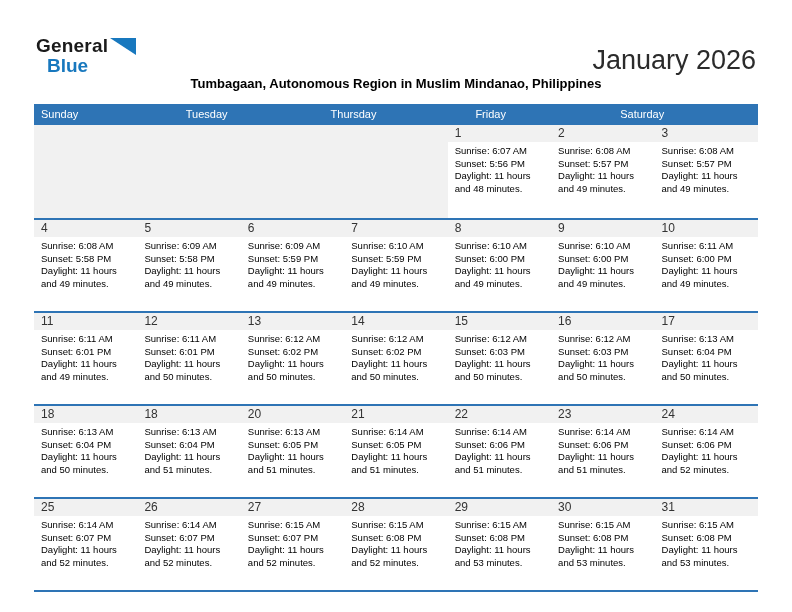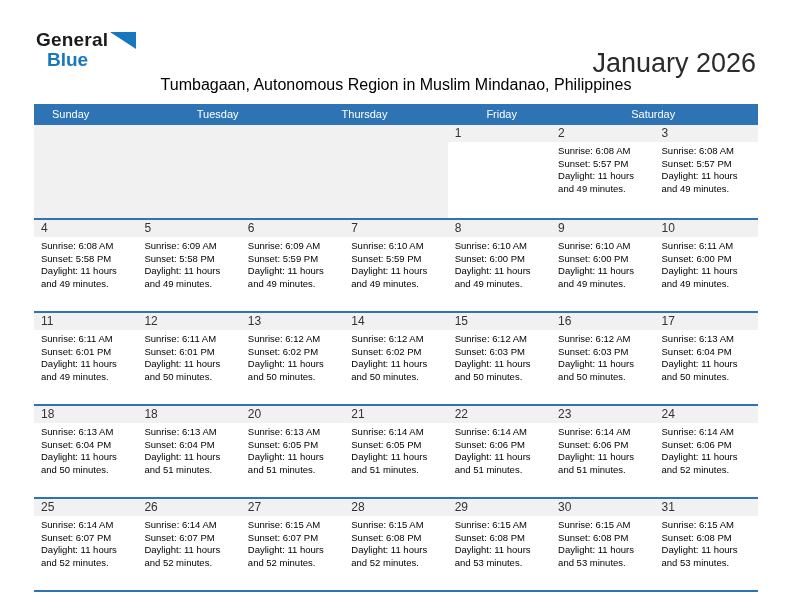--- a/index.html
+++ b/index.html
@@ -1,39 +1,39 @@
 <!DOCTYPE html>
 <html style="--header-bg: #2E74B5; --separator: #2E74B5; --empty-bg: #F1F1F1; --strip-bg: #F1F1F1; --logo-blue: #1878BE;"><head>
 <meta charset="utf-8">
 <style>
   * { margin:0; padding:0; box-sizing:border-box; }
   html,body { width:792px; height:612px; background:#ffffff; overflow:hidden;
               font-family:"Liberation Sans", sans-serif; color:#000; }
 
   .page { position:relative; width:792px; height:612px; background:#fff; }
 
-  .header-area { display:flex; justify-content:space-between; align-items:flex-start;
+  .header-area { display:flex; justify-content:space-between; align-items:flex-end;
                  padding:30px 36px 0 36px; height:76px; }
 
   
   .logo { line-height:1.05; }
   .logo-line1 { display:flex; align-items:flex-start; }
   .logo-general { font-size:19px; font-weight:bold; color:#1a1a1a; letter-spacing:0.2px; }
   .logo-tri { margin:2px 0 0 2px; }
   .logo-tri polygon { fill: var(--logo-blue, #1878BE); }
   .logo-blue { font-size:19px; font-weight:bold; color: var(--logo-blue, #1878BE); margin-left:11px; }
 
   .title { font-size:27px; color:#2b2b2b; font-weight:normal; margin-top:18px; }
 
-  .subtitle { text-align:center; font-size:16px; color:#000; height:18px; }
+  .subtitle { text-align:center; font-size:13px; color:#000; height:18px;font-weight:bold; }
 
   
   .calendar { margin:10px 34px 0 34px; border-bottom:2px solid var(--separator, #2E74B5); }
   .weekday-row { display:flex; background: var(--header-bg, #2E74B5); height:21px; }
-  .wd { flex:1 1 0; color:#fff; font-size:11px; padding:4px 0 0 18px; overflow:hidden; }
+  .wd { flex:1 1 0; color:#fff; font-size:11px; padding:4px 0 0 7px; overflow:hidden; }
 
   .week-row { display:flex; height:93px; border-top:2px solid var(--separator, #2E74B5); }
   .week-row.first { border-top:none; }
 
   .cell { flex:1 1 0; background:#fff; overflow:hidden; }
   .cell.empty { background: var(--empty-bg, #F1F1F1); }
   .strip { background: var(--strip-bg, #F1F1F1); height:17px; font-size:12px;
            color:#333; padding:1px 0 0 7px; }
   .cell-body { padding:3px 5px 0 7px; font-size:9.5px; line-height:1.32; color:#000; }
   .info-line { margin:0; }
@@ -67,20 +67,25 @@
         <div class="wd">Saturday</div>
       </div>
     <div>
         <div class="week-row first">
           <div class="cell empty"></div>
           <div class="cell empty"></div>
           <div class="cell empty"></div>
           <div class="cell empty"></div>
           <div class="cell">
             <div class="strip"><span>1</span></div>
+            <div class="cell-body">
+              <div class="info-line">Sunrise: 6:07 AM</div>
+              <div class="info-line">Sunset: 5:56 PM</div>
+              <div class="info-line">Daylight: 11 hours and 48 minutes.</div>
+            </div>
           </div>
           <div class="cell">
             <div class="strip"><span>2</span></div>
             <div class="cell-body">
               <div class="info-line">Sunrise: 6:08 AM</div>
               <div class="info-line">Sunset: 5:57 PM</div>
               <div class="info-line">Daylight: 11 hours and 49 minutes.</div>
             </div>
           </div>
           <div class="cell">

